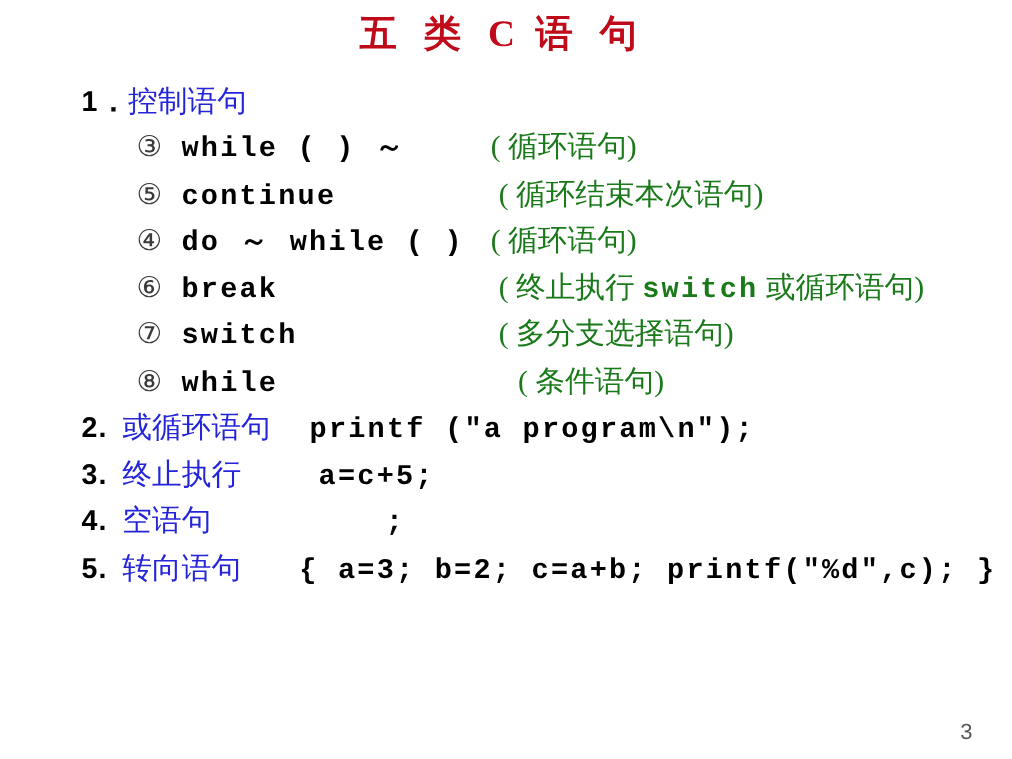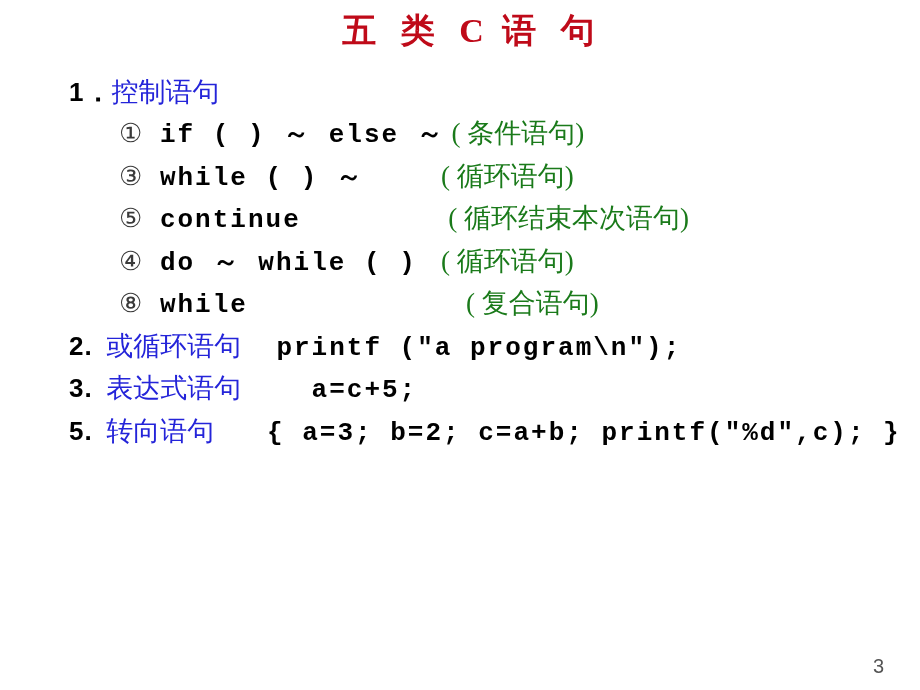--- a/index.html
+++ b/index.html
@@ -5,21 +5,21 @@
     * { margin: 0; padding: 0; box-sizing: border-box; }
     body {
       width: 920px;
       height: 690px;
       background: #ffffff;
       font-family: "SimSun", "Songti SC", serif;
       overflow: hidden;
       position: relative;
     }
     .slide {
-      padding: 8px 40px 8px 65px;
+      padding: 8px 40px 8px 34px;
     }
     .title {
       text-align: center;
       font-size: 34px;
       font-weight: bold;
       letter-spacing: 8px;
       margin-bottom: 18px;
     }
     .title .red { color: #bf0a19; }
     .title .c-letter { color: #bf0a19; font-weight: bold; letter-spacing: 2px; }
@@ -37,50 +37,52 @@
     .green { color: #1a7a1a; }
     .green .mono { color: #1a7a1a; }
     .page-num {
       position: absolute;
       right: 36px;
       bottom: 12px;
       font-family: Arial, sans-serif;
       font-size: 20px;
       color: #555;
     }
-    .content { padding-left: 4px; }
+    .content { padding-left: 4px; margin-left: 36px; }
     .indent1 { padding-left: 50px; }
   </style>
 </head>
 <body>
 
 <div class="slide">
   <div class="title">
     <span class="red">五 类 </span><span class="c-letter">C</span><span class="red"> 语 句</span>
   </div>
 
   <div class="content">
     <div class="row"><span class="num">1</span><span class="dot">．</span><span class="blue">控制语句</span></div>
 
-    <div class="row indent1"><span class="circ">①</span><span class="mono"> if ( ) ～ else ～</span><span class="green"> ( 条件语句)</span></div>
 
 
     <div class="row indent1"><span class="circ">③</span><span class="mono"> while ( ) ～    </span><span class="green"> ( 循环语句)</span></div>
 
     <div class="row indent1"><span class="circ">⑤</span><span class="mono"> continue        </span><span class="green"> ( 循环结束本次语句)</span></div>
 
     <div class="row indent1"><span class="circ">④</span><span class="mono"> do ～ while ( ) </span><span class="green"> ( 循环语句)</span></div>
 
+    <div class="row indent1"><span class="circ">⑥</span><span class="mono"> break           </span><span class="green"><span> ( 终止执行 </span><span class="mono" style="color:#1a7a1a">switch</span><span> 或循环语句)</span></span></div>
 
+    <div class="row indent1"><span class="circ">⑦</span><span class="mono"> switch          </span><span class="green"> ( 多分支选择语句)</span></div>
 
-    <div class="row indent1"><span class="circ">⑧</span><span class="mono"> while            </span><span class="green"> ( 复合语句)</span></div>
+    <div class="row indent1"><span class="circ">⑧</span><span class="mono"> while            </span><span class="green"> ( 条件语句)</span></div>
 
 
     <div class="row"><span class="num">2.</span><span>  </span><span class="blue">或循环语句</span><span class="mono">  printf ("a program\n");</span></div>
 
-    <div class="row"><span class="num">3.</span><span>  </span><span class="blue">表达式语句</span><span class="mono">    a=c+5;</span></div>
+    <div class="row"><span class="num">3.</span><span>  </span><span class="blue">终止执行</span><span class="mono">    a=c+5;</span></div>
 
+    <div class="row"><span class="num">4.</span><span>  </span><span class="blue">空语句</span><span class="mono">         ;</span></div>
 
     <div class="row"><span class="num">5.</span><span>  </span><span class="blue">转向语句</span><span class="mono">   { a=3; b=2; c=a+b; printf("%d",c); }</span></div>
   </div>
 </div>
 
 <div class="page-num">3</div>
 
 </body></html>

